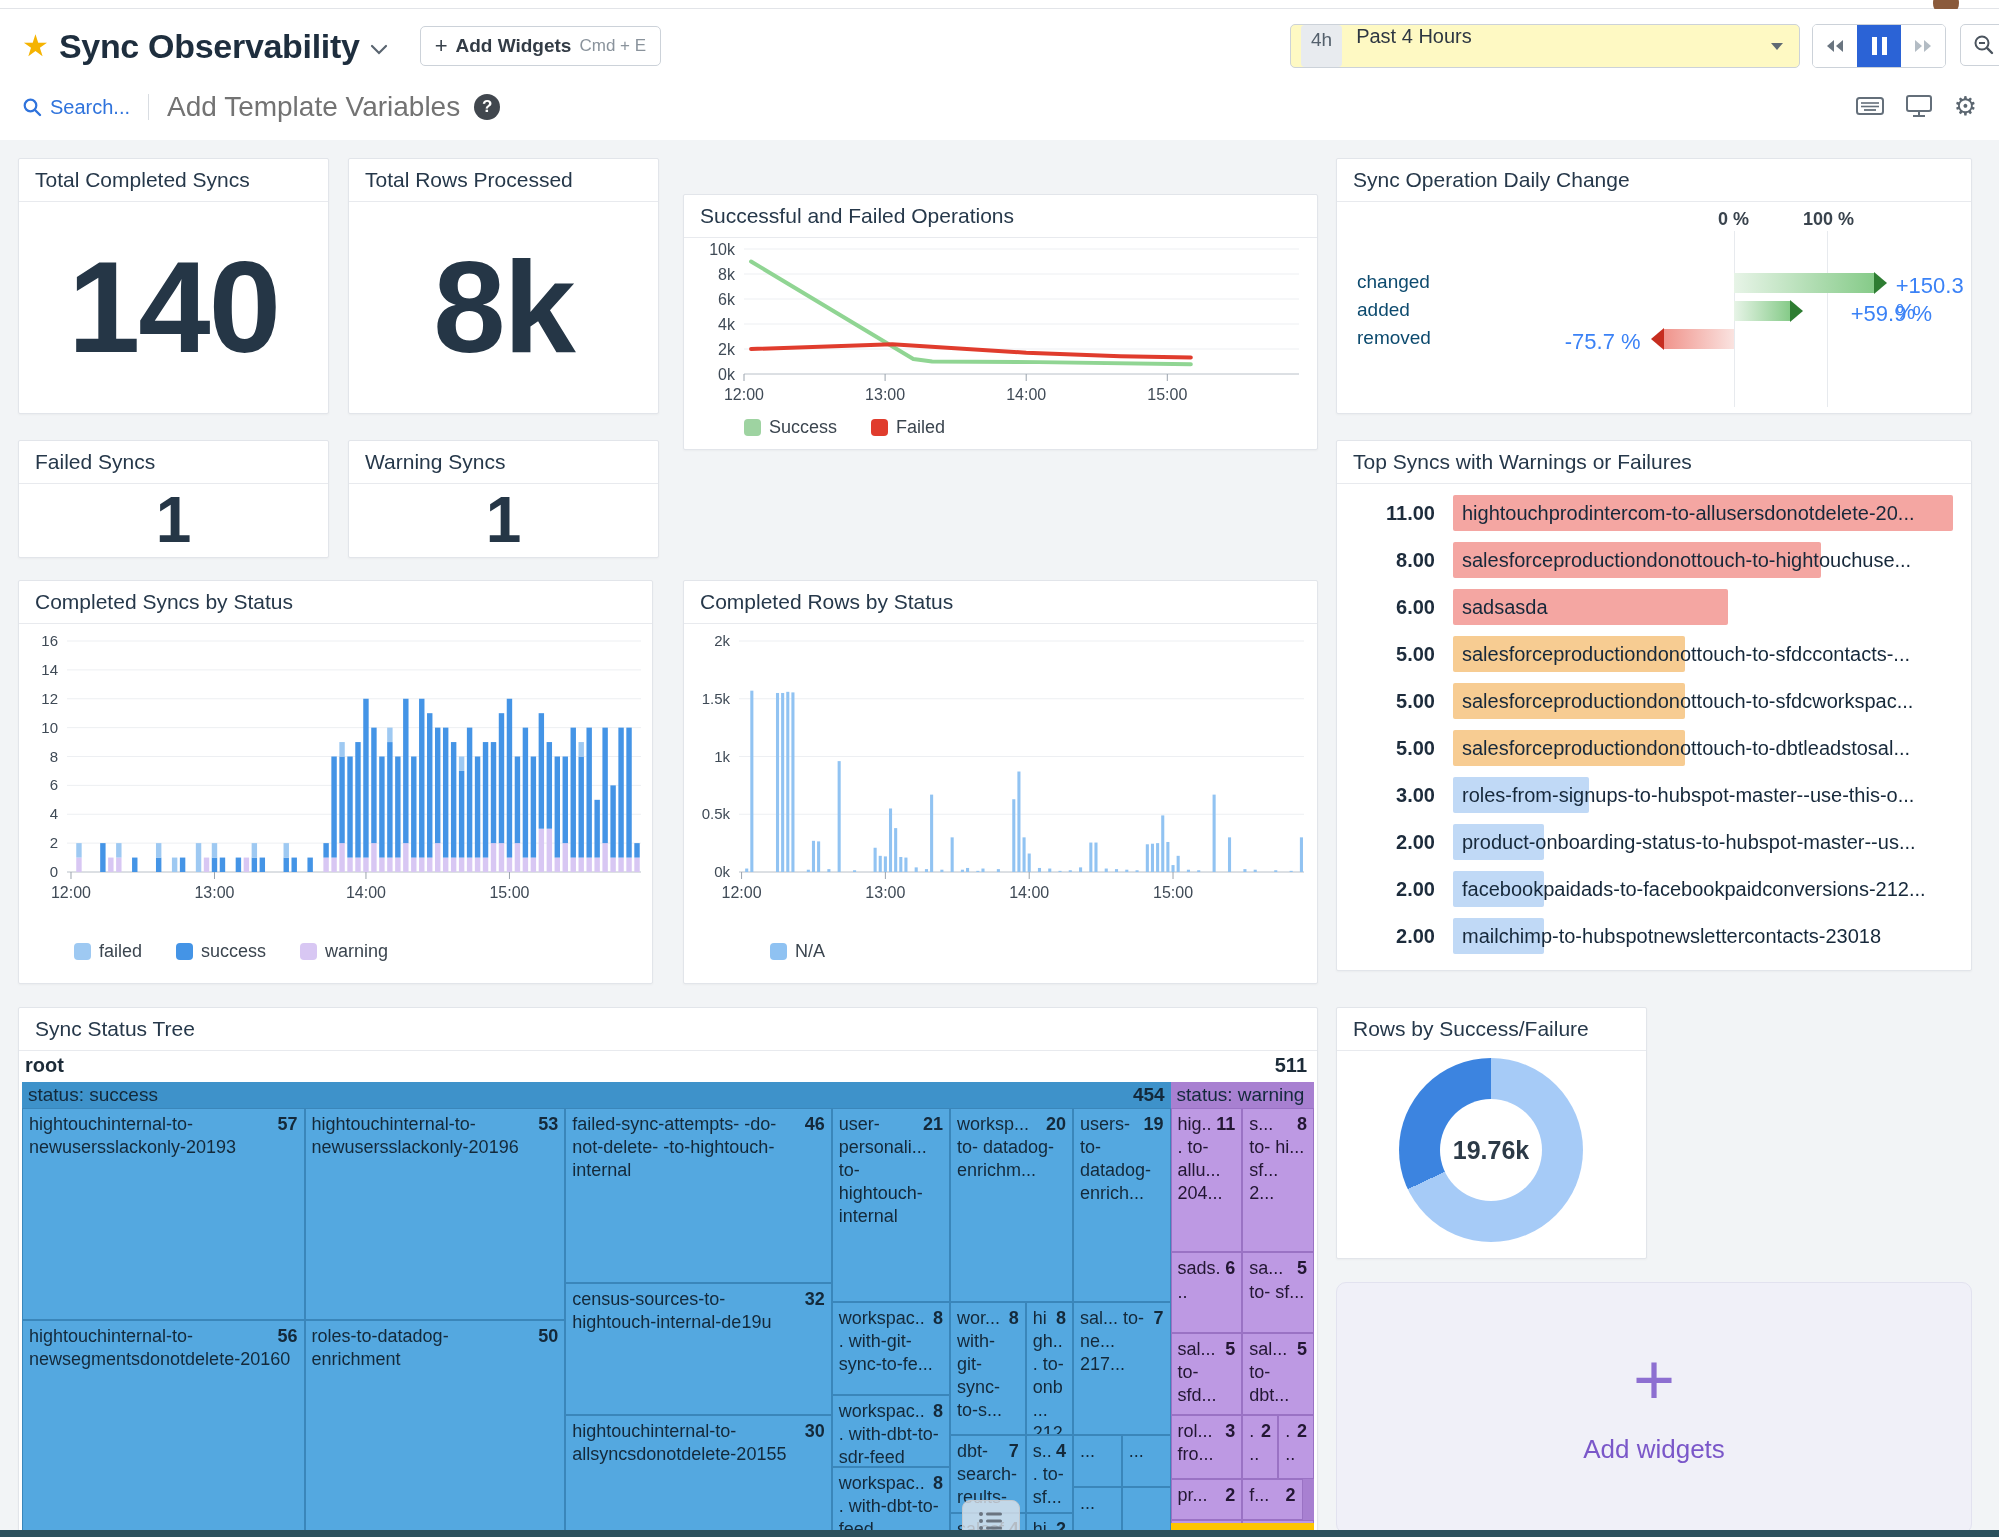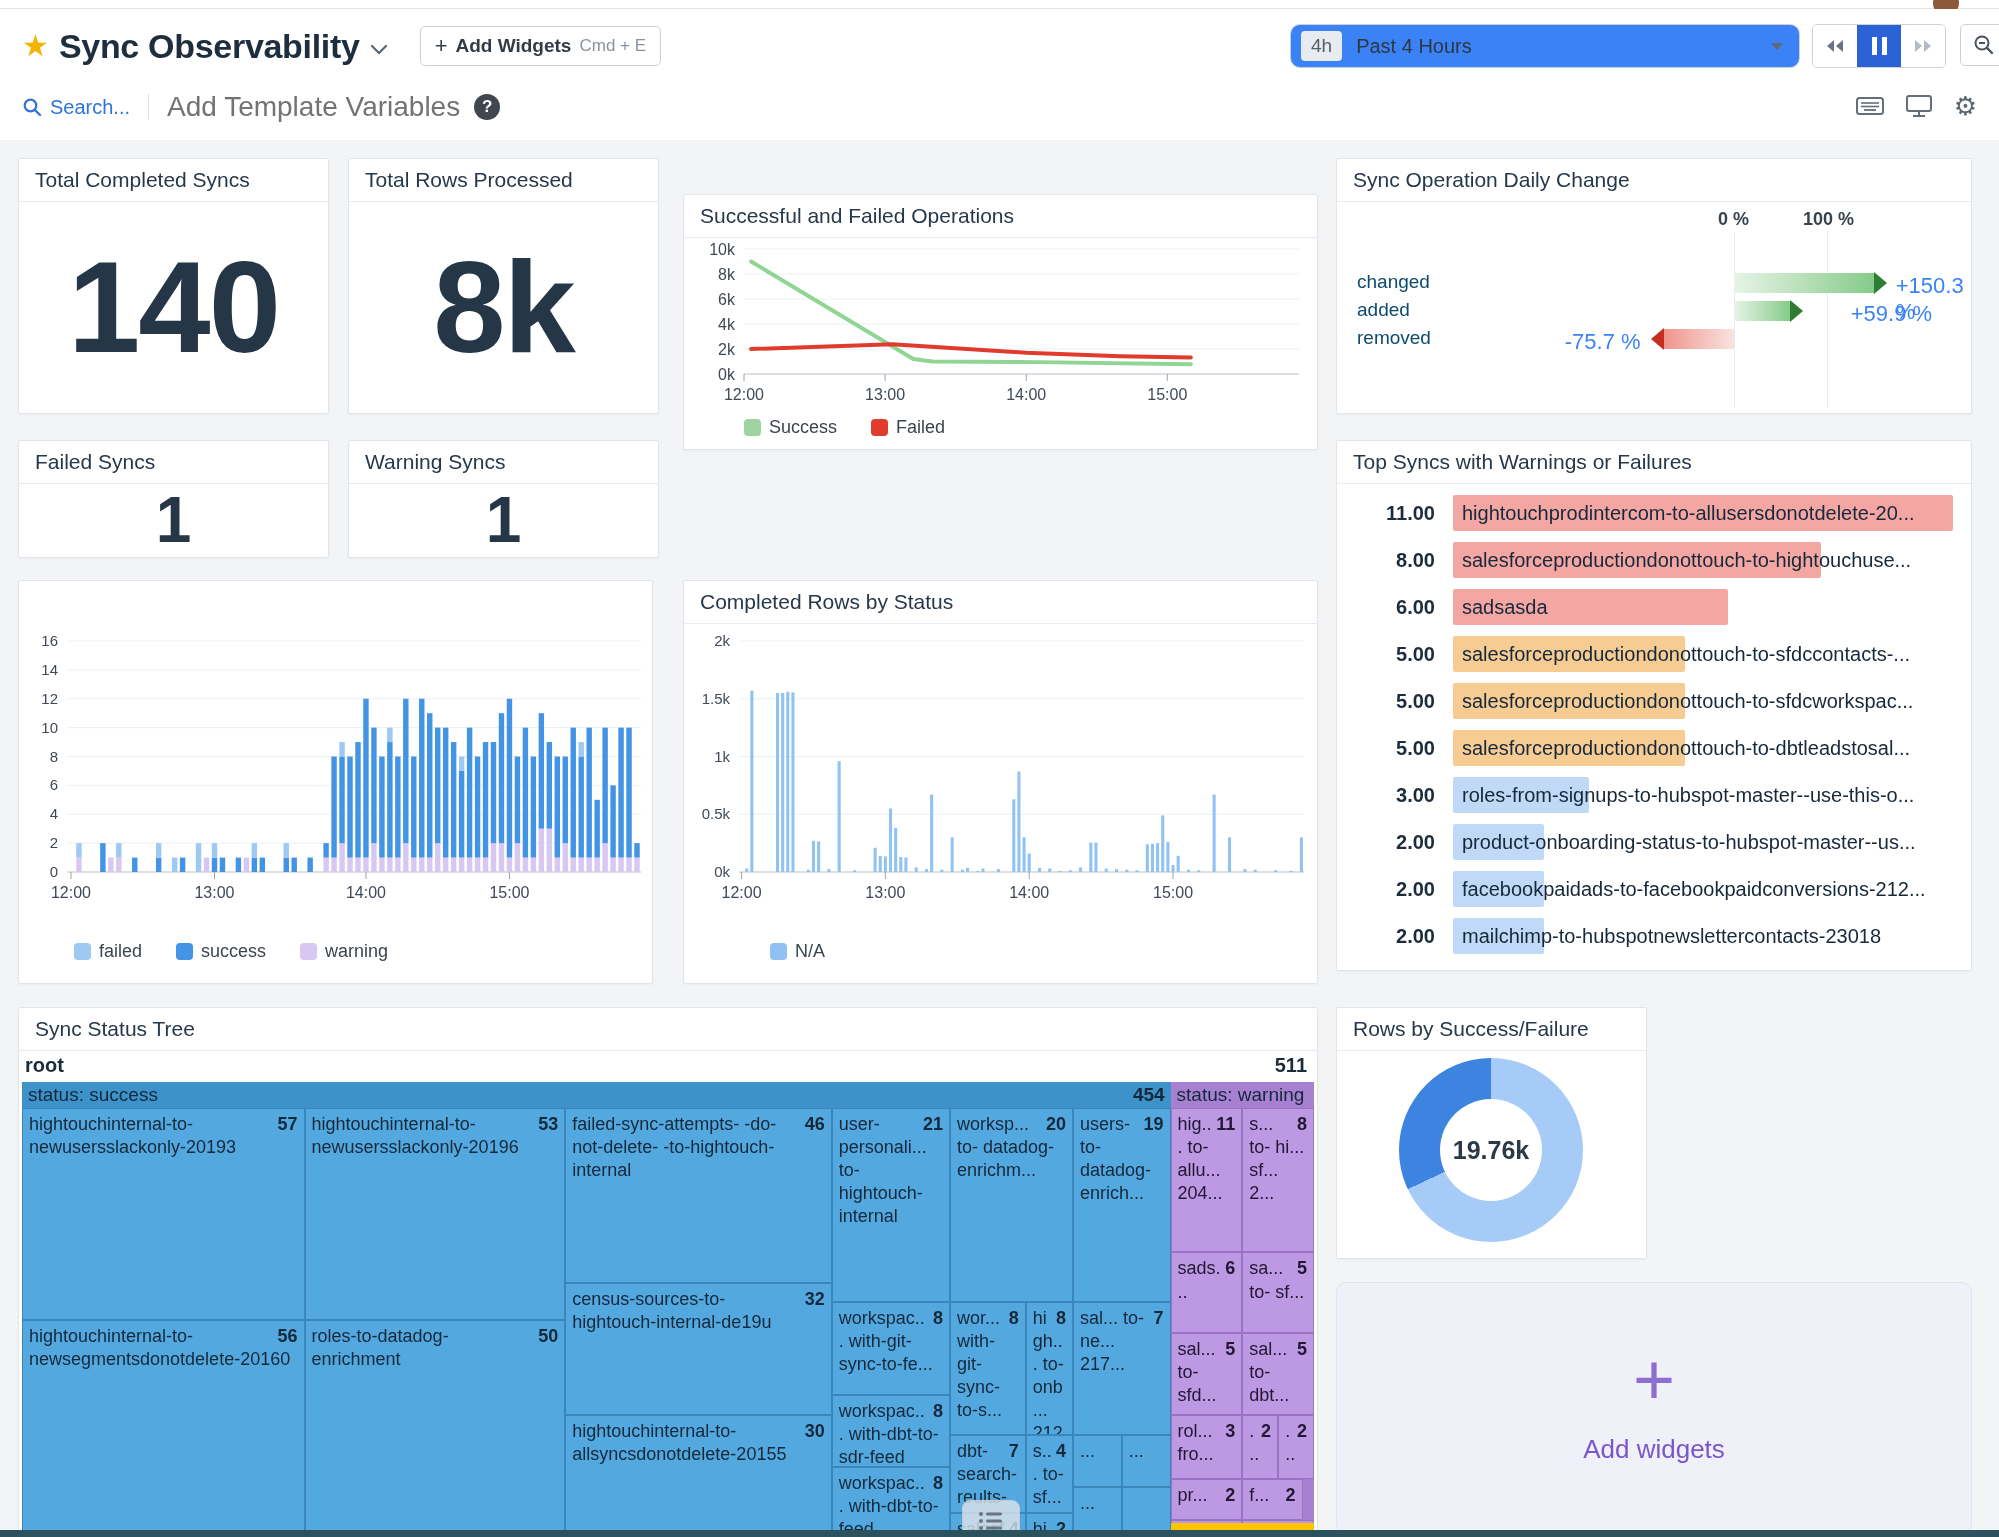--- a/index.html
+++ b/index.html
@@ -9,21 +9,21 @@
   .avatar{position:absolute;top:-10px;right:40px;width:26px;height:26px;border-radius:50%;background:#8a5a3b;}
   
   .topbar{position:absolute;top:9px;left:0;right:0;height:131px;background:#fff;}
   .title-row{position:absolute;top:8px;left:22px;right:22px;height:58px;display:flex;align-items:center;}
   .star{font-size:30px;color:#f5b301;margin-right:10px;line-height:1;}
   .page-title{font-size:34px;font-weight:600;color:#1e2e3e;margin:0 10px 0 0;letter-spacing:-0.3px;}
   .chev{margin:6px 8px 0 0;}
   .add-widgets-btn{display:flex;align-items:center;gap:8px;margin-left:24px;height:40px;padding:0 14px;background:#fff;border:1px solid #ccd2d9;border-radius:5px;font-family:inherit;font-size:19px;color:#333c46;font-weight:600;cursor:pointer;}
   .add-widgets-btn .plus{font-size:22px;font-weight:400;color:#39424c;}
   .add-widgets-btn .kbd{color:#8a939c;font-weight:400;font-size:17px;}
-  .time-control{position:absolute;left:1268px;top:7px;width:508px;height:42px;border:1px solid #ccd2d9;border-radius:10px;display:flex;align-items:center;background:#3b82f6;cursor:pointer;}
+  .time-control{position:absolute;left:1268px;top:7px;width:508px;height:42px;border:1px solid #ccd2d9;border-radius:5px;display:flex;background:#fef9c3;cursor:pointer;}
   .badge-4h{background:#e8ebef;border-radius:4px;color:#54606c;font-size:19px;padding:4px 10px;margin:0 14px 0 10px;}
   .time-label{font-size:20px;color:#2e3742;}
   .time-caret{position:absolute;right:16px;top:18px;width:0;height:0;border-left:6px solid transparent;border-right:6px solid transparent;border-top:7px solid #5f6a74;}
   .playback{position:absolute;left:1790px;top:7px;height:42px;display:flex;border:1px solid #ccd2d9;border-radius:5px;overflow:hidden;background:#fff;}
   .pb-btn{width:44px;height:42px;display:flex;align-items:center;justify-content:center;background:#fff;border:none;cursor:pointer;}
   .pb-btn.active{background:#2b63d6;}
   .pause-bars{display:flex;gap:5px;}
   .pause-bars i{display:block;width:5px;height:18px;background:#fff;}
   .zoomout-btn{position:absolute;left:1938px;top:7px;width:48px;height:42px;border:1px solid #ccd2d9;border-radius:5px;background:#fff;display:flex;align-items:center;justify-content:center;cursor:pointer;}
   .sub-row{position:absolute;top:76px;left:22px;right:22px;height:44px;display:flex;align-items:center;}
@@ -289,20 +289,21 @@
           </div>
           <div class="tl-row" style="top: 423px;">
             <div class="tl-val">2.00</div>
             <div class="tl-bar" style="width: 90.5px; background: rgb(192, 217, 246);"></div>
             <div class="tl-label">mailchimp-to-hubspotnewslettercontacts-23018</div>
           </div>
         </div>
     </div>
 
     <div class="card" style="left:18px;top:440px;width:633px;height:402px;">
+      <div class="card-title">Completed Syncs by Status</div>
       <div id="sbs-plot" style="position:absolute;top:46px;left:0;">
           <svg width="633" height="300">
             <line x1="48" y1="245" x2="622" y2="245" stroke="#b9c0c8" stroke-width="1"></line>
             <text x="39" y="250" text-anchor="end" font-size="15" fill="#3f4a56">0</text>
             <line x1="48" y1="216.125" x2="622" y2="216.125" stroke="#edeff2" stroke-width="1"></line>
             <text x="39" y="221.125" text-anchor="end" font-size="15" fill="#3f4a56">2</text>
             <line x1="48" y1="187.25" x2="622" y2="187.25" stroke="#edeff2" stroke-width="1"></line>
             <text x="39" y="192.25" text-anchor="end" font-size="15" fill="#3f4a56">4</text>
             <line x1="48" y1="158.375" x2="622" y2="158.375" stroke="#edeff2" stroke-width="1"></line>
             <text x="39" y="163.375" text-anchor="end" font-size="15" fill="#3f4a56">6</text>

